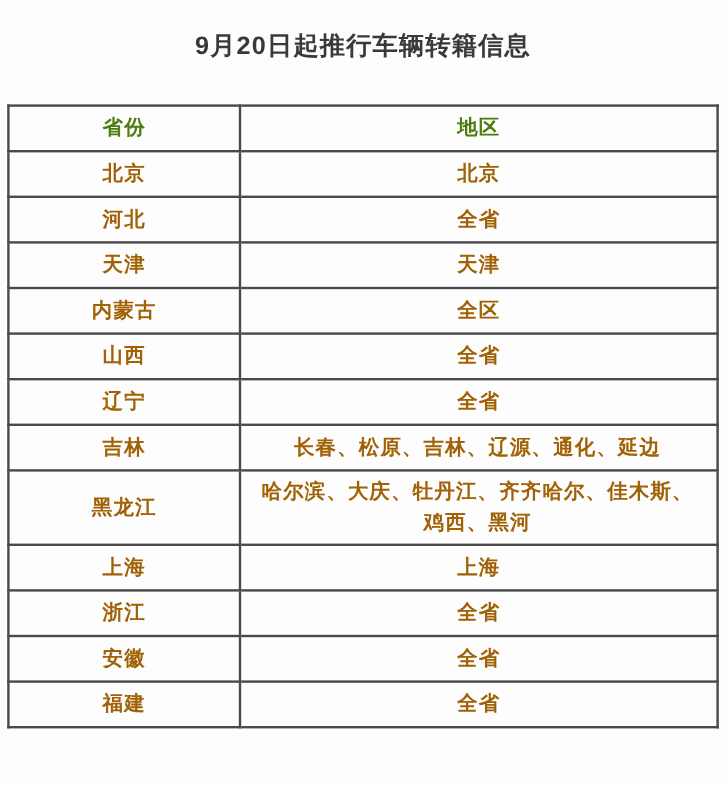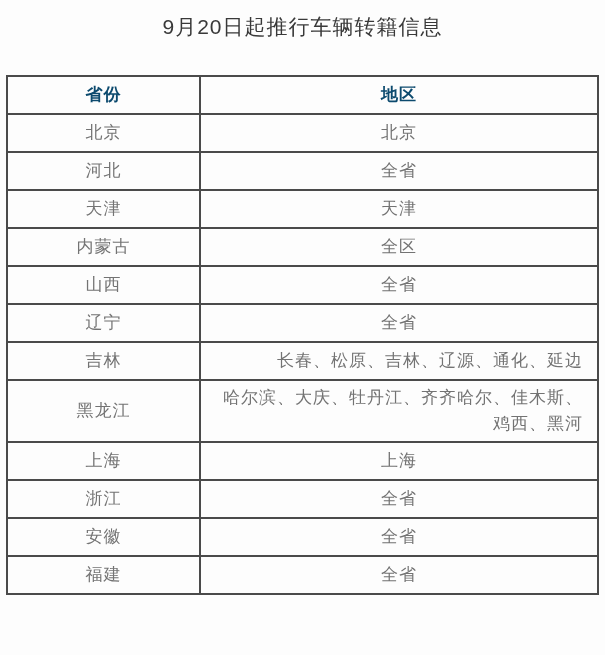--- a/index.html
+++ b/index.html
@@ -13,26 +13,26 @@
     font-family: "Liberation Sans", "DejaVu Sans", sans-serif;
     color: #3c3c3c;
     overflow: hidden;
   }
   .page {
     width: 605px;
     height: 655px;
     box-sizing: border-box;
   }
   .doc-title {
-    margin: 0;
+    margin: 12px;
     padding-top: 13px;
     text-align: center;
     font-size: 21px;
     line-height: 28px;
-    font-weight: 400;
+    font-weight: 700;
     color: #393939;
     letter-spacing: 1px;
   }
   .doc-title .title-line {
     display: block;
   }
   table.region-table {
     width: 591px;
     margin: 34px auto 0 auto;
     border-collapse: collapse;
@@ -42,30 +42,30 @@
   .region-table col.col-region   { width: 398px; }
   .region-table th,
   .region-table td {
     border: 2px solid #4a4a4a;
     font-size: 17px;
     line-height: 26px;
     padding: 4px 6px;
     text-align: center;
     vertical-align: middle;
     height: 28px; 
-    color: #737373;
-    font-weight: 400;
+    color: #a16207;
+    font-weight: 700;
     letter-spacing: 1px;
   }
   .region-table th {
     font-weight: 700;
-    color: #0c4a6e;
+    color: #4d7c0f;
   }
   .region-table td.left {
-    text-align: right;
+    text-align: center;
     padding-left: 12px;
     padding-right: 14px;
   }
 </style>
 </head>
 <body>
 
 <div class="page">
 
   <h1 class="doc-title">

